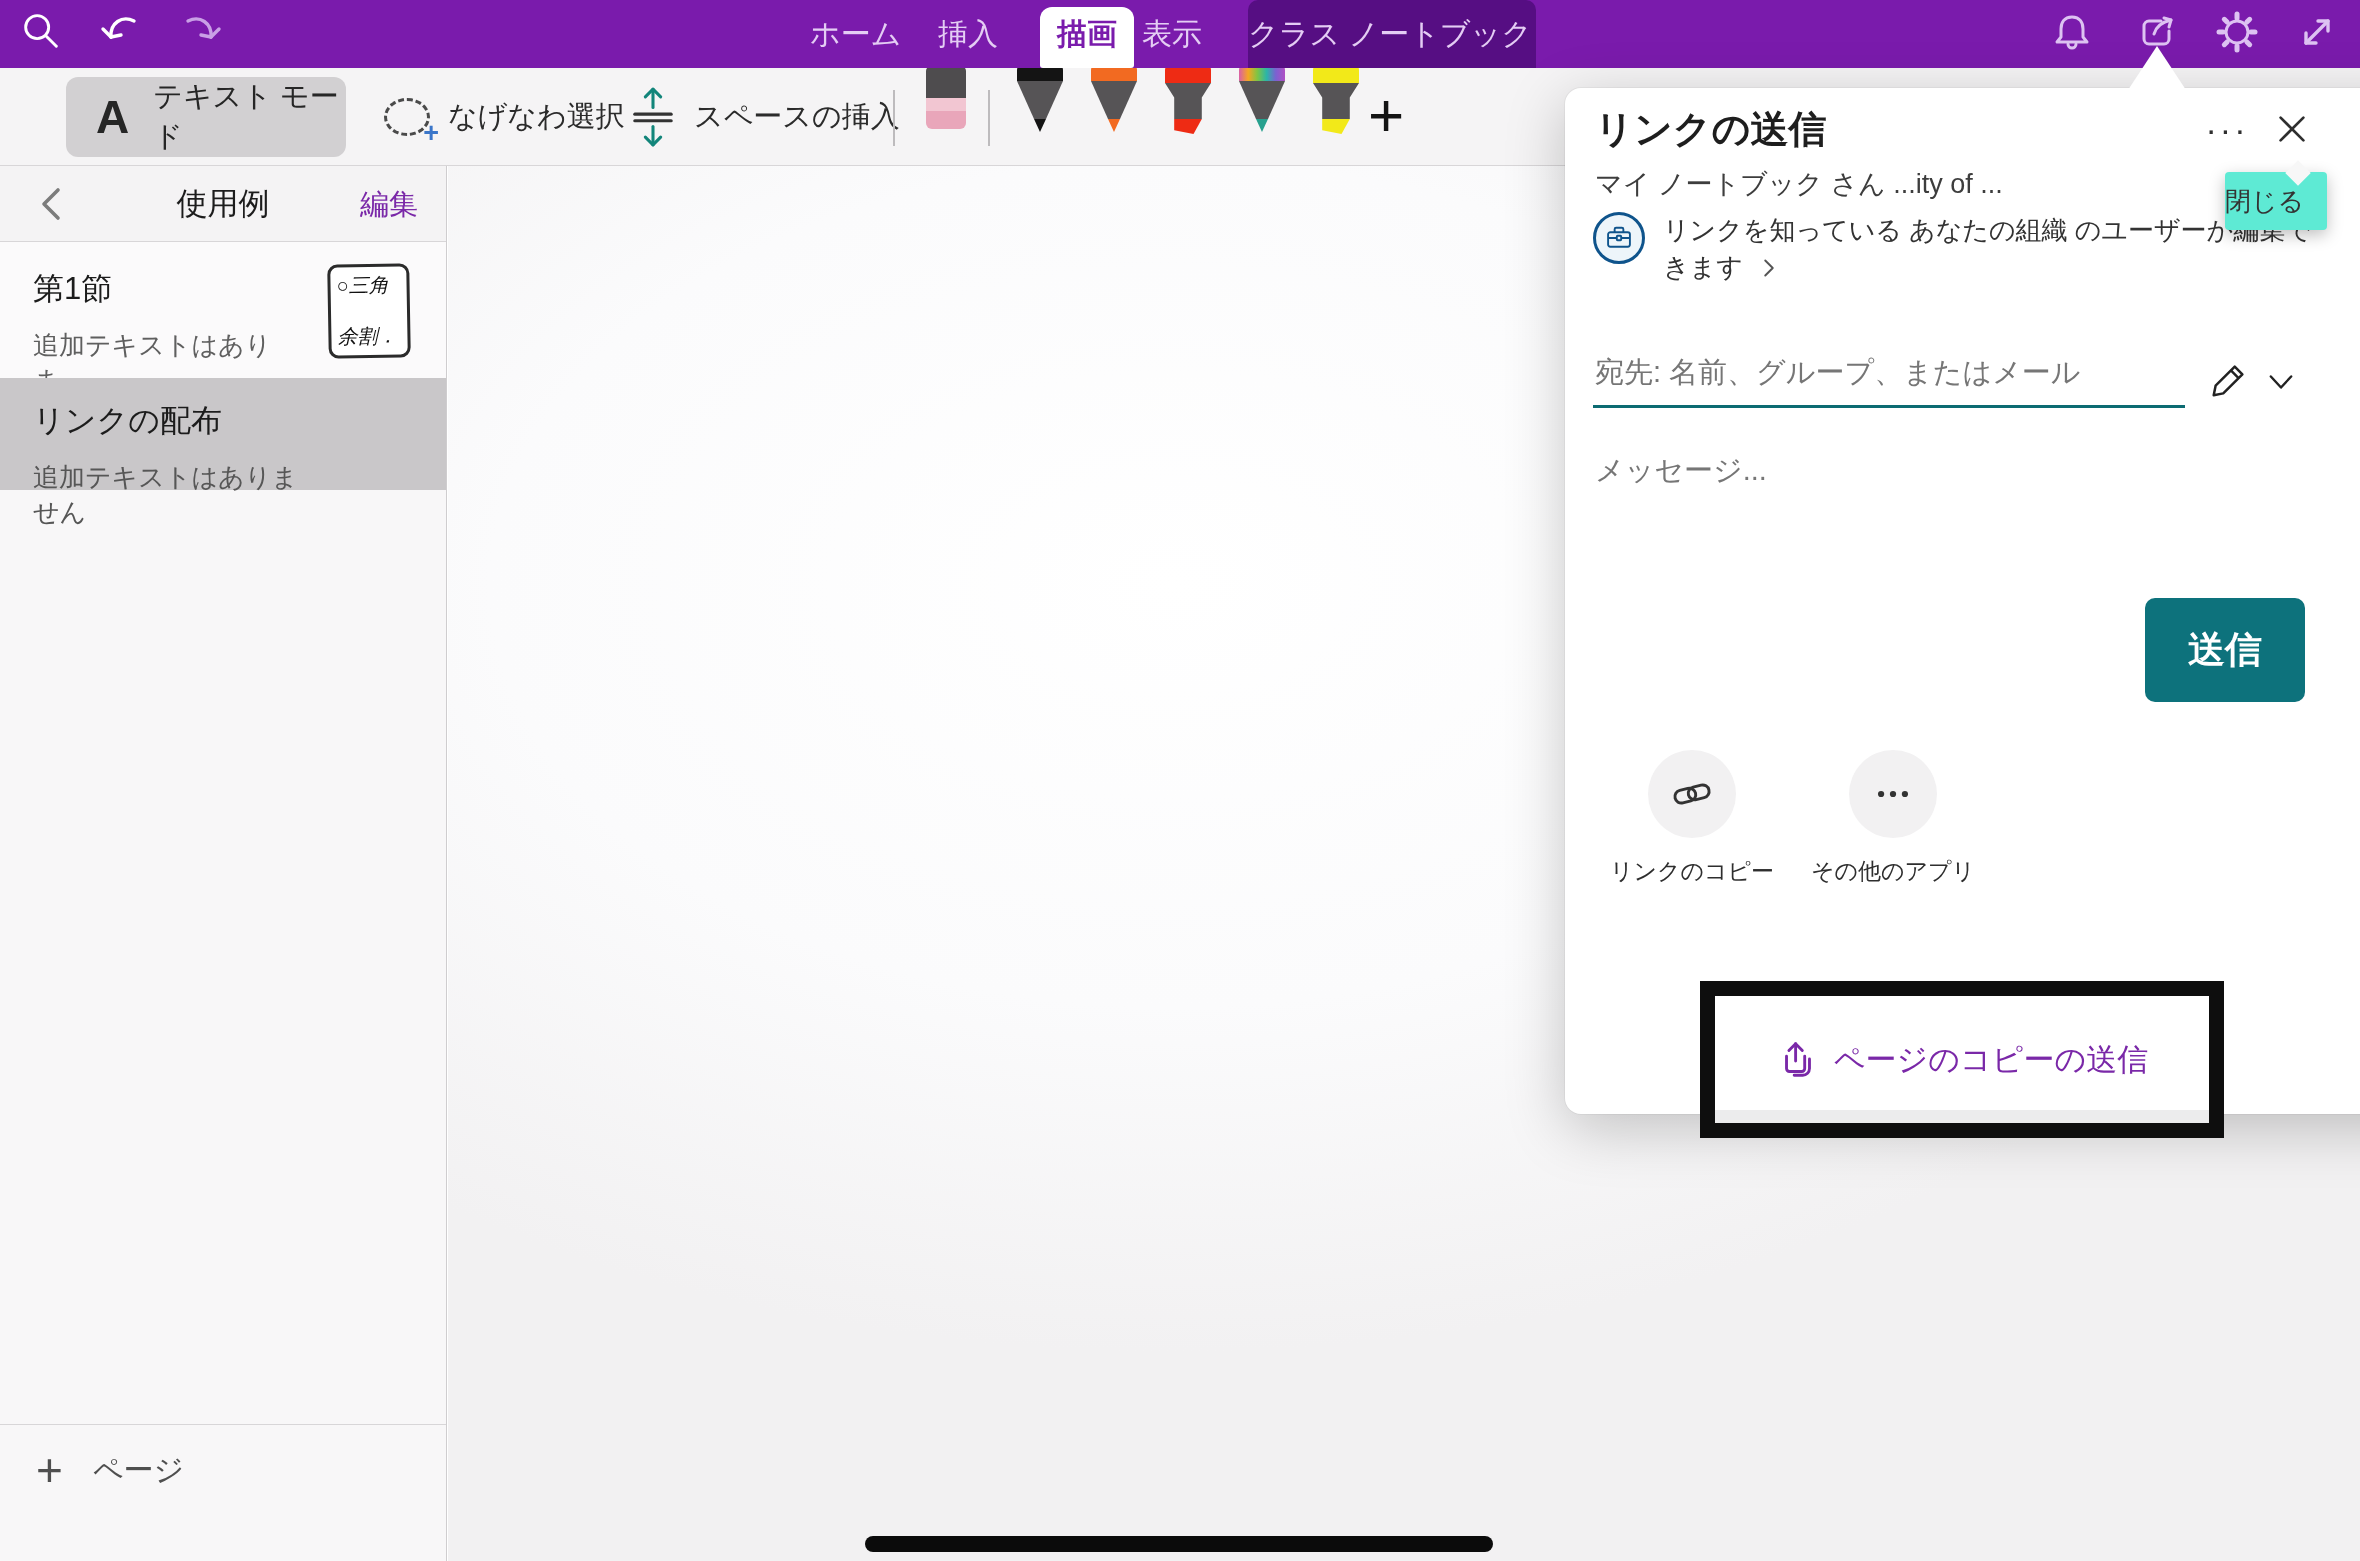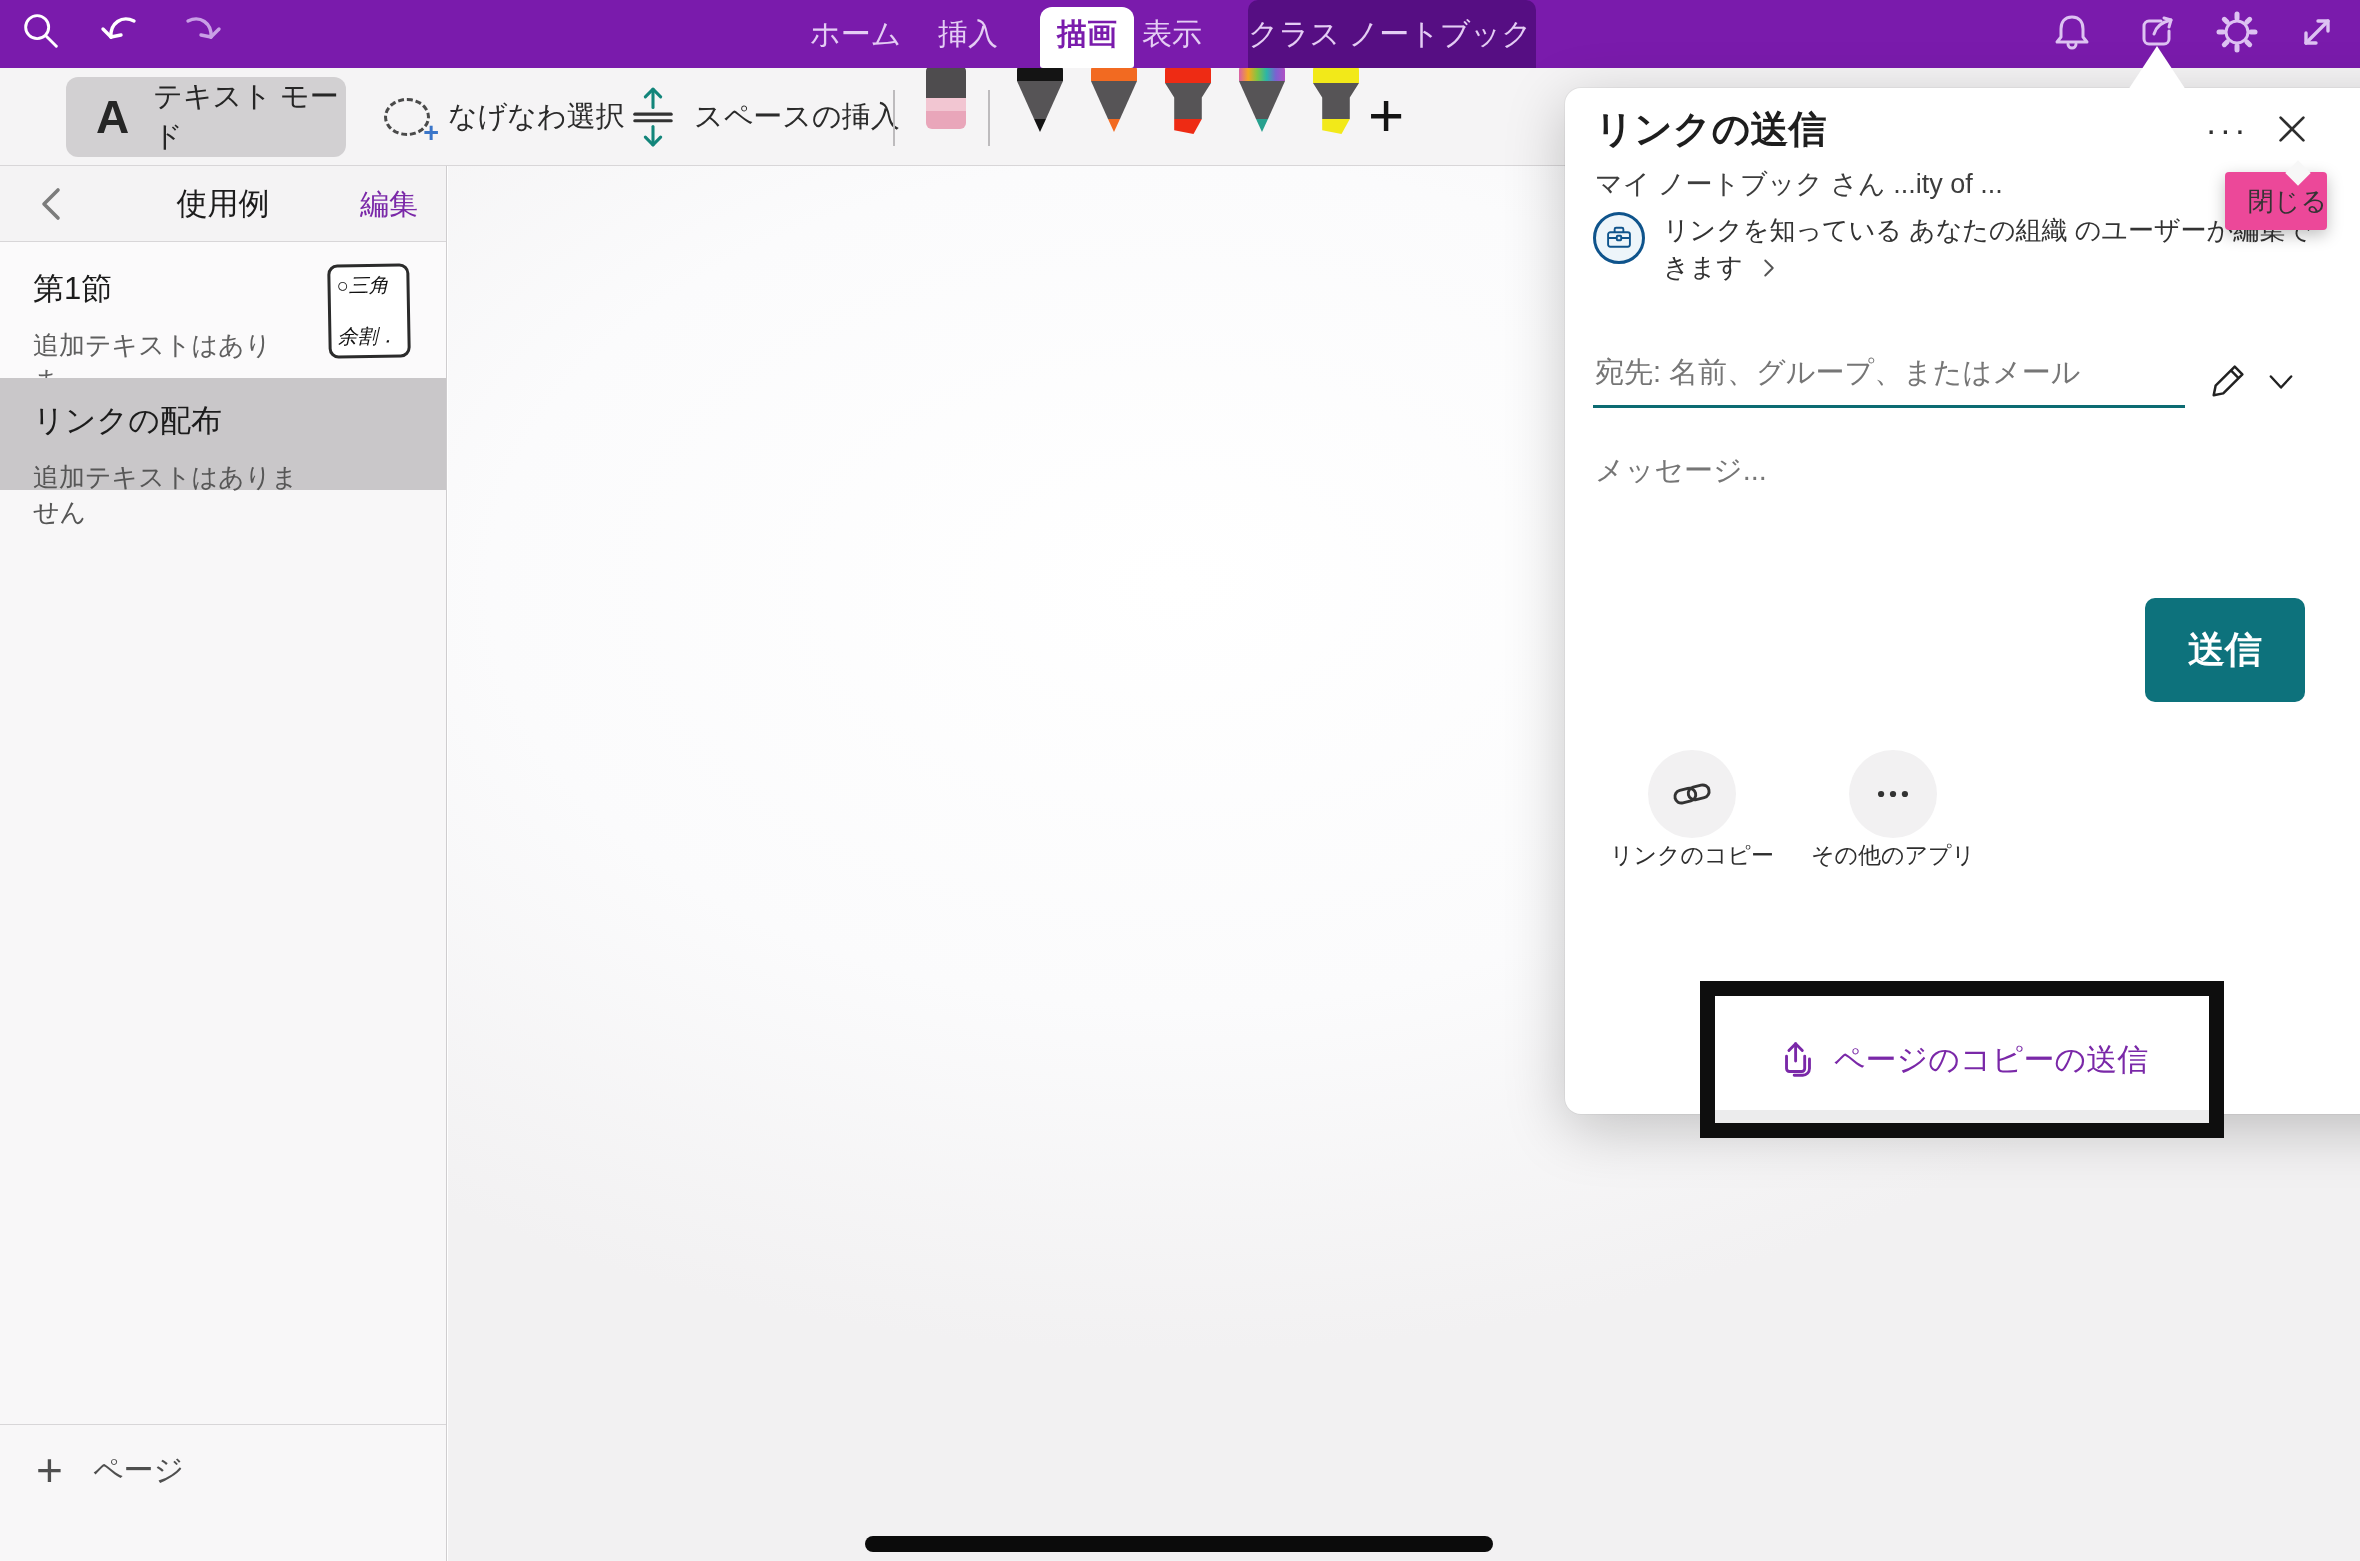--- a/index.html
+++ b/index.html
@@ -57,33 +57,33 @@
   
   .canvas { position:absolute; left:448px; top:166px; width:1912px; height:1395px; background:radial-gradient(ellipse 65% 55% at 38% 30%, #ffffff 0%, #fbfbfc 55%, #f2f1f2 100%); }
   .home-indicator { position:absolute; left:865px; top:1536px; width:628px; height:16px; border-radius:9px; background:#0b0b0b; z-index:3; }
 
   
   .caret { position:absolute; left:2128px; top:46px; width:0; height:0; border-left:29px solid transparent; border-right:29px solid transparent; border-bottom:44px solid #ffffff; z-index:6; }
   .dialog { position:absolute; left:1565px; top:88px; width:886px; height:1026px; background:#fff; border-radius:16px; box-shadow:0 14px 60px rgba(0,0,0,.22), 0 0 0 1px rgba(0,0,0,.04); z-index:5; }
   .dlg-title { position:absolute; left:30px; top:16px; font-size:38px; font-weight:bold; color:#1e1e1e; }
   .dlg-more { position:absolute; left:630px; top:14px; width:64px; height:54px; text-align:center; font-size:34px; letter-spacing:3px; color:#2f2f2f; line-height:54px; }
   .dlg-close { position:absolute; left:708px; top:22px; width:40px; height:40px; }
-  .tooltip { position:absolute; left:660px; top:84px; width:102px; height:58px; background:#ec4899; border-radius:4px; box-shadow:0 5px 16px rgba(0,0,0,.25); text-align:right; line-height:58px; font-size:26px; color:#333; z-index:7; }
+  .tooltip { position:absolute; left:660px; top:84px; width:102px; height:58px; background:#5eead4; border-radius:4px; box-shadow:0 5px 16px rgba(0,0,0,.25); text-align:left; line-height:58px; font-size:26px; color:#333; z-index:7; }
   .tooltip::before { content:''; position:absolute; right:20px; top:-8px; width:18px; height:18px; background:#f7f7f7; transform:rotate(45deg); }
   .dlg-sub { position:absolute; left:30px; top:78px; font-size:27px; color:#3d3d3d; }
   .perm-row { position:absolute; left:28px; top:124px; display:flex; gap:18px; }
   .perm-circle { width:52px; height:52px; border:3px solid #0f548c; border-radius:50%; background:#edf5fa; display:flex; align-items:center; justify-content:center; flex:none; }
   .perm-text { width:655px; font-size:26px; line-height:37px; color:#333; }
   .recipient-input { position:absolute; left:28px; top:262px; width:592px; border:none; border-bottom:3px solid #0c6b72; background:transparent; font-size:29px; color:#1e1e1e; padding:6px 0 16px 2px; outline:none; font-family:inherit; }
   .recipient-input::placeholder, .message-input::placeholder { color:#767676; opacity:1; }
   .pencil-btn { position:absolute; left:642px; top:270px; width:46px; height:46px; }
   .chev-dd { position:absolute; left:700px; top:282px; width:34px; height:26px; }
   .message-input { position:absolute; left:28px; top:362px; width:660px; border:none; background:transparent; font-size:29px; color:#1e1e1e; padding:4px 0 8px 2px; outline:none; font-family:inherit; }
   .send-btn { position:absolute; left:580px; top:510px; width:160px; height:104px; background:#0d727c; border:none; border-radius:10px; color:#fff; font-size:37px; font-weight:bold; font-family:inherit; }
-  .action { position:absolute; top:662px; width:174px; display:flex; flex-direction:column; align-items:center; gap:2px; }
+  .action { position:absolute; top:662px; width:174px; display:flex; flex-direction:column; align-items:center; gap:18px; }
   .act-circle { width:88px; height:88px; border-radius:50%; background:#f2f1f2; display:flex; align-items:center; justify-content:center; }
   .act-label { font-size:23px; color:#2e2e2e; }
 
   
   .annotation-box { position:absolute; left:1700px; top:981px; width:524px; height:157px; border:15px solid #0e0e0e; background:linear-gradient(180deg,#ffffff 0%,#ffffff 90%,#ececed 90%,#ececed 100%); z-index:9; display:flex; align-items:center; justify-content:center; gap:14px; }
   .spc-label { font-size:31px; color:#7a28a8; }
   svg { display:block; }
 </style>
 </head>
 <body>

